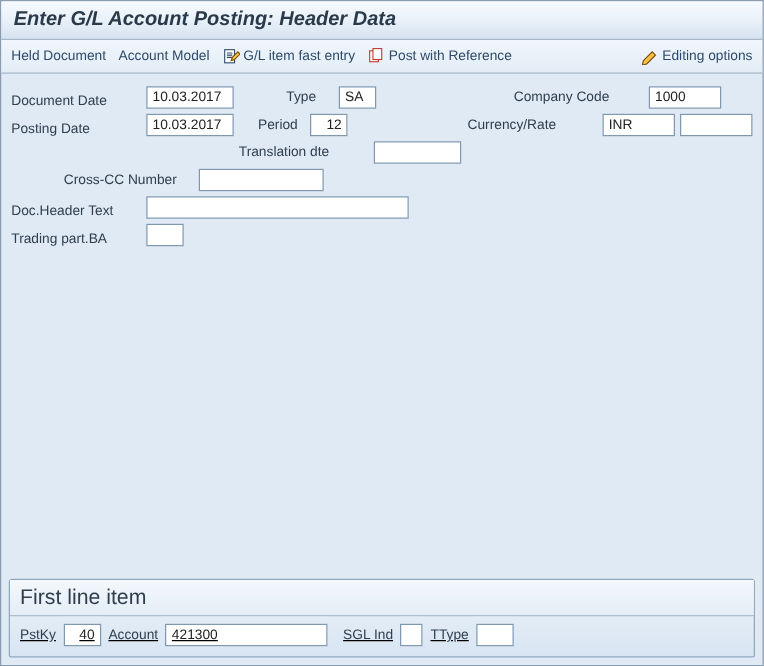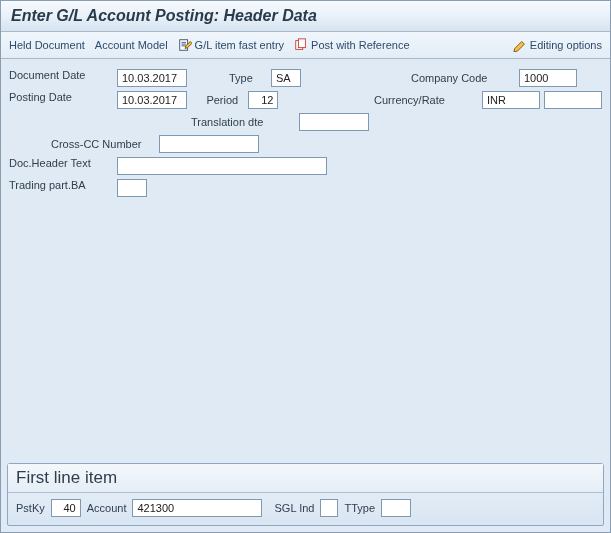--- a/index.html
+++ b/index.html
@@ -43,21 +43,21 @@
   .icon { display: inline-block; width: 14px; height: 14px; }
 
   .form-area {
     padding: 10px 8px 0 8px;
   }
   .row {
     display: flex;
     align-items: center;
     margin-bottom: 4px;
   }
-  .col1 { display: flex; align-items: flex-start; width: 220px; }
+  .col1 { display: flex; align-items: flex-end; width: 220px; }
   .col2 { display: flex; align-items: center; width: 140px; }
   .col3 { display: flex; align-items: center; flex: 1; }
   .lbl { color: #2f3e4d; padding-right: 4px; }
   .lbl1 { width: 108px; }
   .lbl2 { width: 42px; }
   .lbl3 { width: 108px; margin-left: 42px; }
 
   input.fld {
     font-family: Arial, sans-serif;
     font-size: 11px;
@@ -97,20 +97,21 @@
     color: #2f3e4d;
     padding: 4px 8px 4px 8px;
     border-bottom: 1px solid #aebfd0;
     background: linear-gradient(to bottom,#f4f8fc,#e4edf6);
   }
   .bottom-panel .panel-body {
     padding: 6px 8px 8px 8px;
     display: flex;
     align-items: center;
     gap: 6px;
+    text-decoration: underline;
   }
   .panel-body .plbl { color: #2f3e4d; }
 </style>
 </head>
 <body>
 
 <div class="title-bar">Enter G/L Account Posting: Header Data</div>
 
 <div class="toolbar">
   <span class="tb-item">

